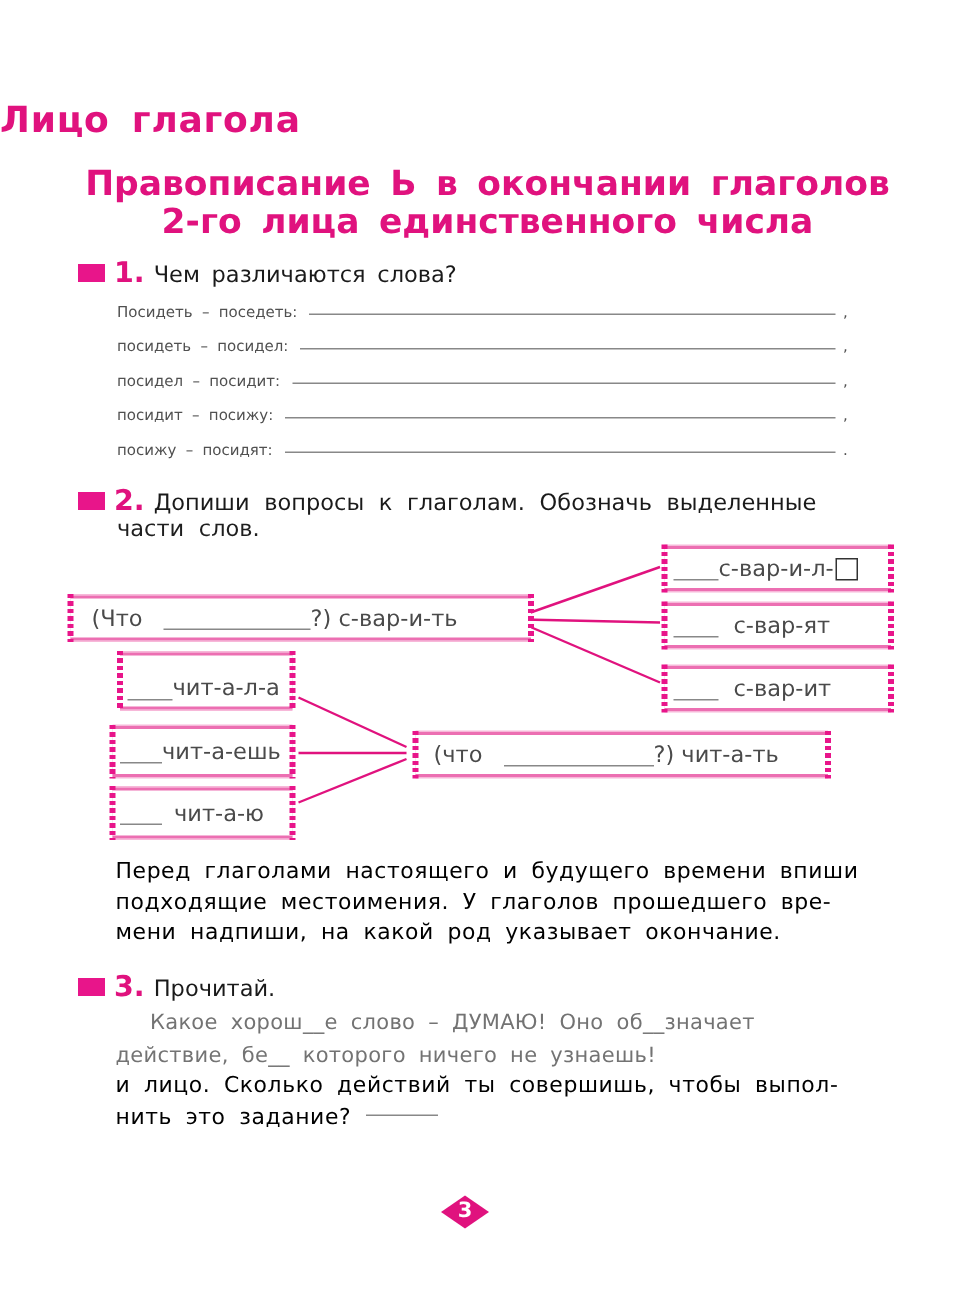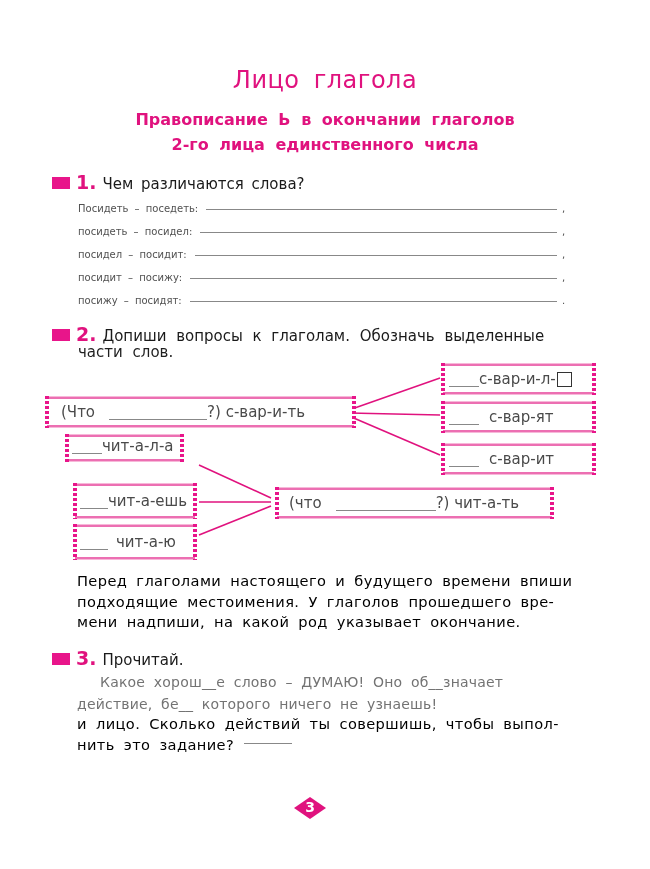--- a/index.html
+++ b/index.html
@@ -1,22 +1,22 @@
 <!DOCTYPE html>
 <html><head>
 <meta charset="utf-8">
 <style>
   html, body { margin: 0; padding: 0; background: #ffffff; }
   body { width: 650px; height: 869px; position: relative; overflow: hidden;
          font-family: "DejaVu Sans", sans-serif; color: #1f1f1f; }
   .abs { position: absolute; }
-  .title { left: 0; width: 650px; top: 66px; text-align: center; color: #e0127e;
-           font-weight: normal; font-size: 24px; letter-spacing: 0.5px; word-spacing: 6px; }
+  .title { left: 0; width: 650px; top: 66px; color: #e0127e;
+           font-weight: bold; font-size: 24px; letter-spacing: 0.5px; word-spacing: 6px; }
   .subtitle { left: 0; width: 650px; text-align: center; color: #e0127e; font-weight: bold;
-              font-size: 16px; word-spacing: 5px; }
+              font-size: 23px; word-spacing: 5px; }
   .task-head { left: 52px; display: flex; align-items: baseline; font-size: 15px; color: #1a1a1a; }
   .task-square { width: 18px; height: 12px; background: #e8158a; display: inline-block; margin-right: 6px; transform: translateY(0px); }
   .task-num { color: #e0127e; font-weight: bold; font-size: 19px; margin-right: 6px; }
   .task-text { word-spacing: 3px; }
   .line-row { left: 78px; display: flex; align-items: flex-end; font-size: 10px; color: #505050; word-spacing: 3px; height: 22px; }
   .line-row .blank { flex: 1; border-bottom: 1px solid #888; margin: 0 5px 4px 8px; height: 1px; }
   .line-row .punct { width: 6px; }
   .para { font-size: 14.6px; color: #000000; line-height: 20.5px; word-spacing: 4px; letter-spacing: 0.4px; }
   .read { font-size: 14px; color: #737373; line-height: 22px; word-spacing: 4px; letter-spacing: 0.2px; }
   .box { position: absolute; border-top: 2px solid #ec6fb2; border-bottom: 2px solid #ec6fb2;
@@ -100,21 +100,21 @@
 </div>
 <div class="box" style="left:443px; top:402px; width:145px; height:26px; padding-left:6px">
   <span class="ul" style="width:30px; margin-right:10px"></span>
   <span>с-вар-ят</span>
 </div>
 <div class="box" style="left:443px; top:444px; width:145px; height:26px; padding-left:6px">
   <span class="ul" style="width:30px; margin-right:10px"></span>
   <span>с-вар-ит</span>
 </div>
 
-<div class="box" style="left:67px; top:435px; width:115px; height:26px; padding-left:5px; align-items:center; padding-bottom:4px; box-sizing:border-box">
+<div class="box" style="left:80px; top:435px; width:115px; height:38px; padding-left:5px; align-items:flex-end; padding-bottom:4px; box-sizing:border-box">
   <span class="ul" style="width:30px"></span>
   <span>чит-а-л-а</span>
 </div>
 <div class="box" style="left:75px; top:484px; width:115px; height:30px; padding-left:5px">
   <span class="ul" style="width:28px"></span>
   <span>чит-а-ешь</span>
 </div>
 <div class="box" style="left:75px; top:525px; width:115px; height:30px; padding-left:5px">
   <span class="ul" style="width:28px; margin-right:8px"></span>
   <span>чит-а-ю</span>

